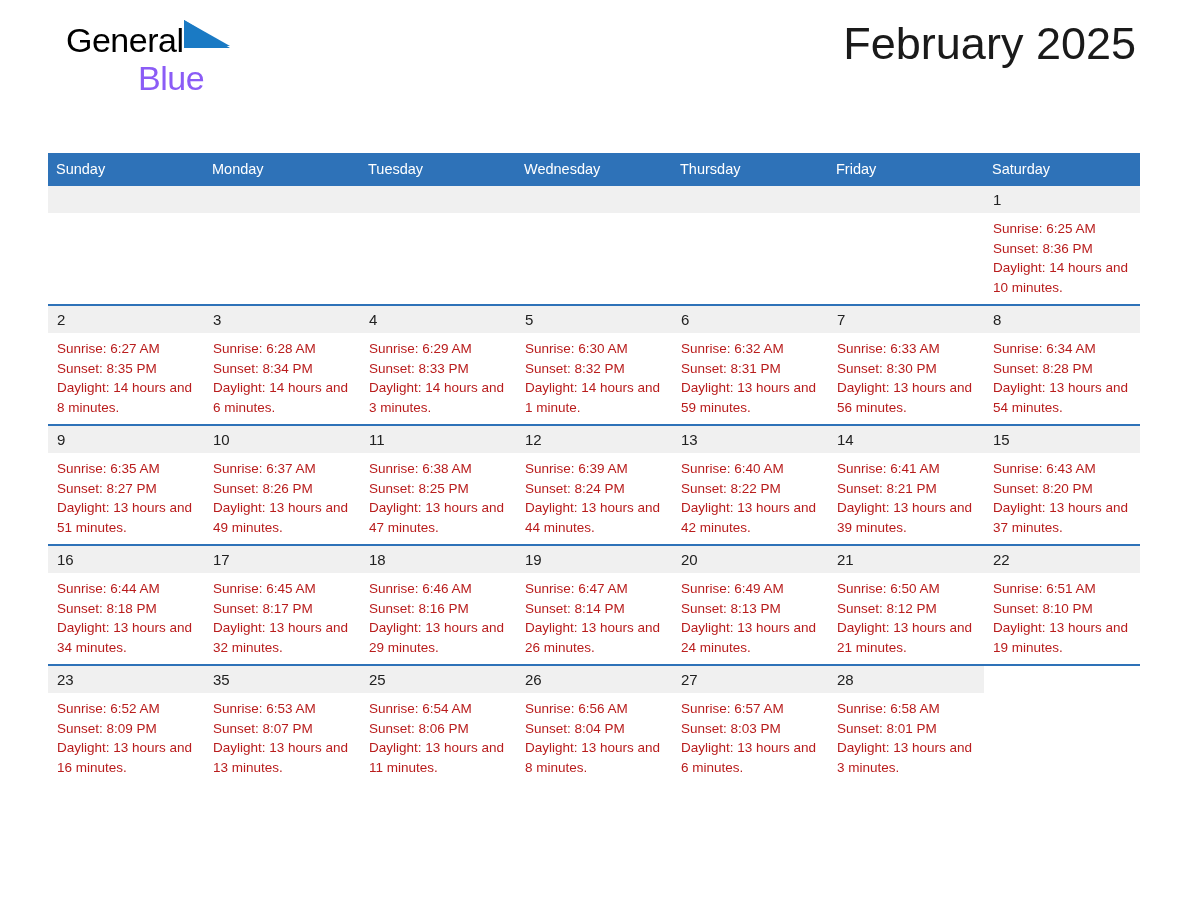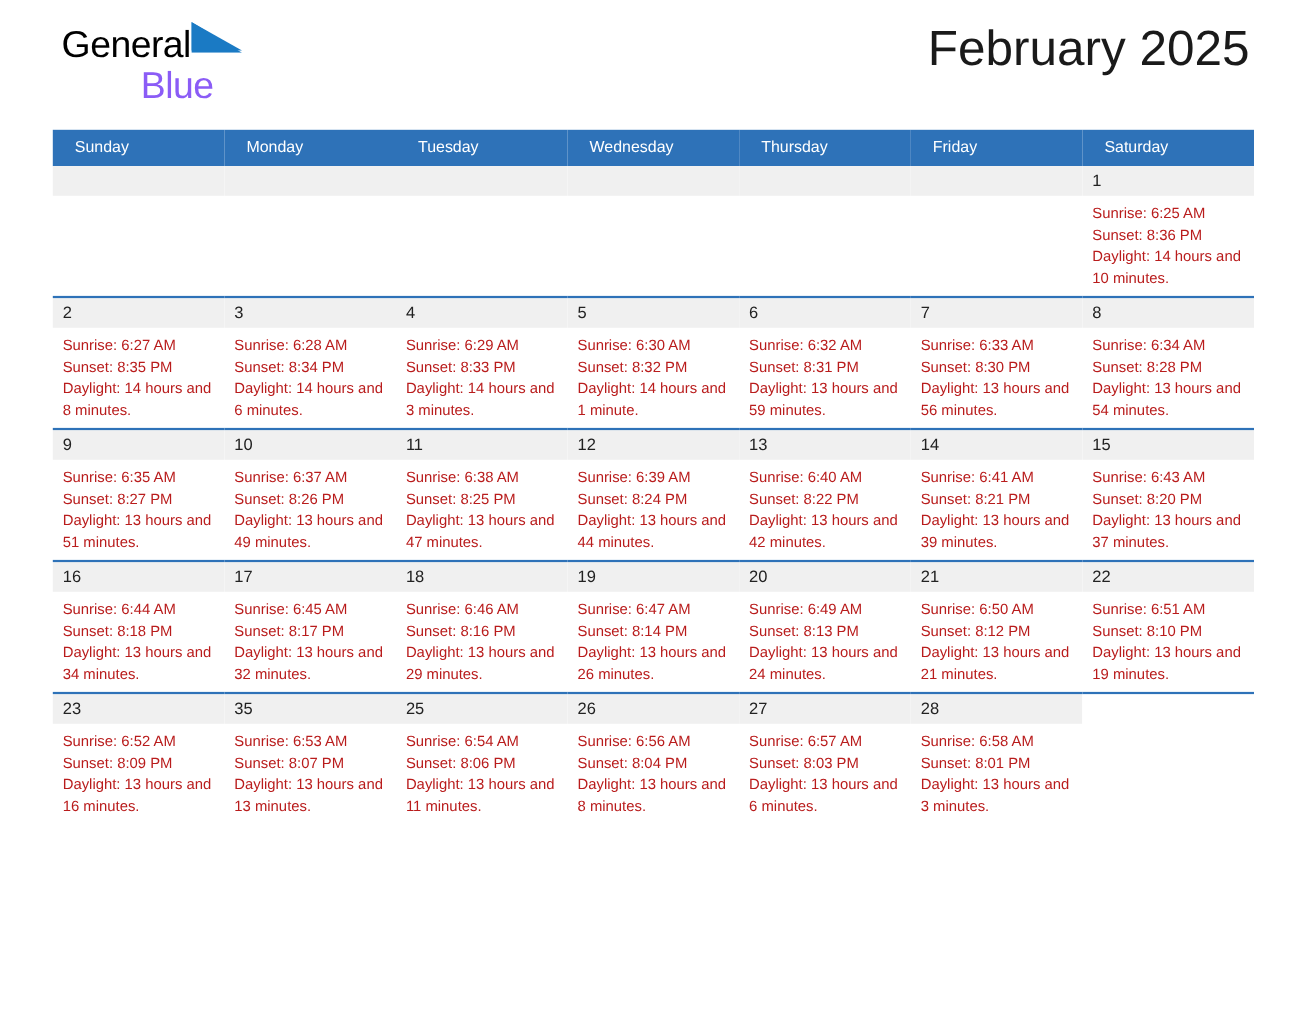--- a/index.html
+++ b/index.html
@@ -18,21 +18,22 @@
     position: relative;
     width: 1188px;
     height: 918px;
     box-sizing: border-box;
     padding: 0 48px;
   }
 
   
   .top {
     position: relative;
-    height: 118px;
+    height: 153px;
+    margin-left: 10px;
   }
   .logo {
     position: absolute;
     left: 8px;
     top: 20px;
     width: 220px;
     height: 76px;
   }
   .logo-row1 {
     position: relative;
@@ -88,21 +89,21 @@
     width: 1092px;
     border-collapse: collapse;
     table-layout: fixed;
   }
   .calendar th {
     background: #2e72b8;
     color: #ffffff;
     font-size: 14.5px;
     font-weight: normal;
     text-align: left;
-    padding: 6px 0 7px 20px;
+    padding: 6px 0 7px 8px;
     height: 20px;
     vertical-align: middle;
   }
   .calendar td {
     vertical-align: top;
     padding: 0;
     border-top: 2px solid #2e72b8;
     height: 118px;
     background: #ffffff;
   }

